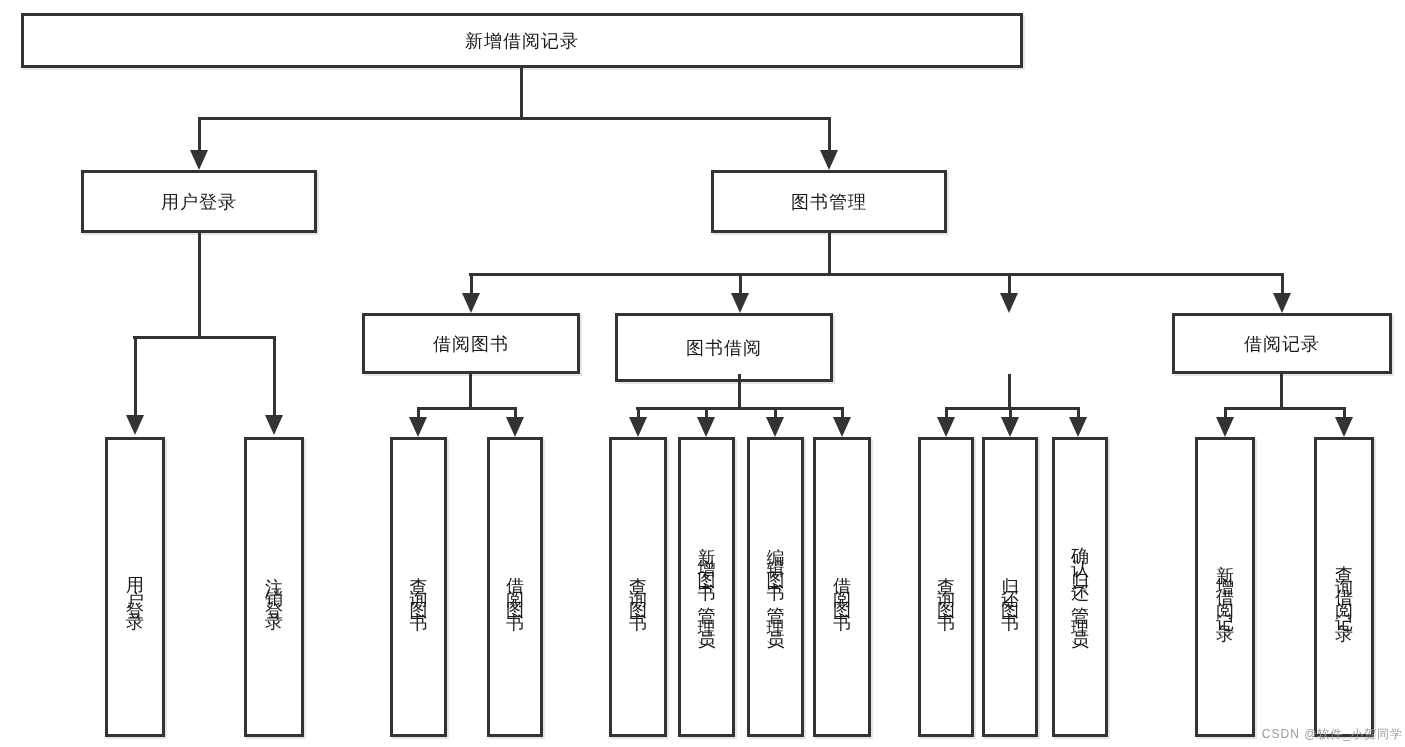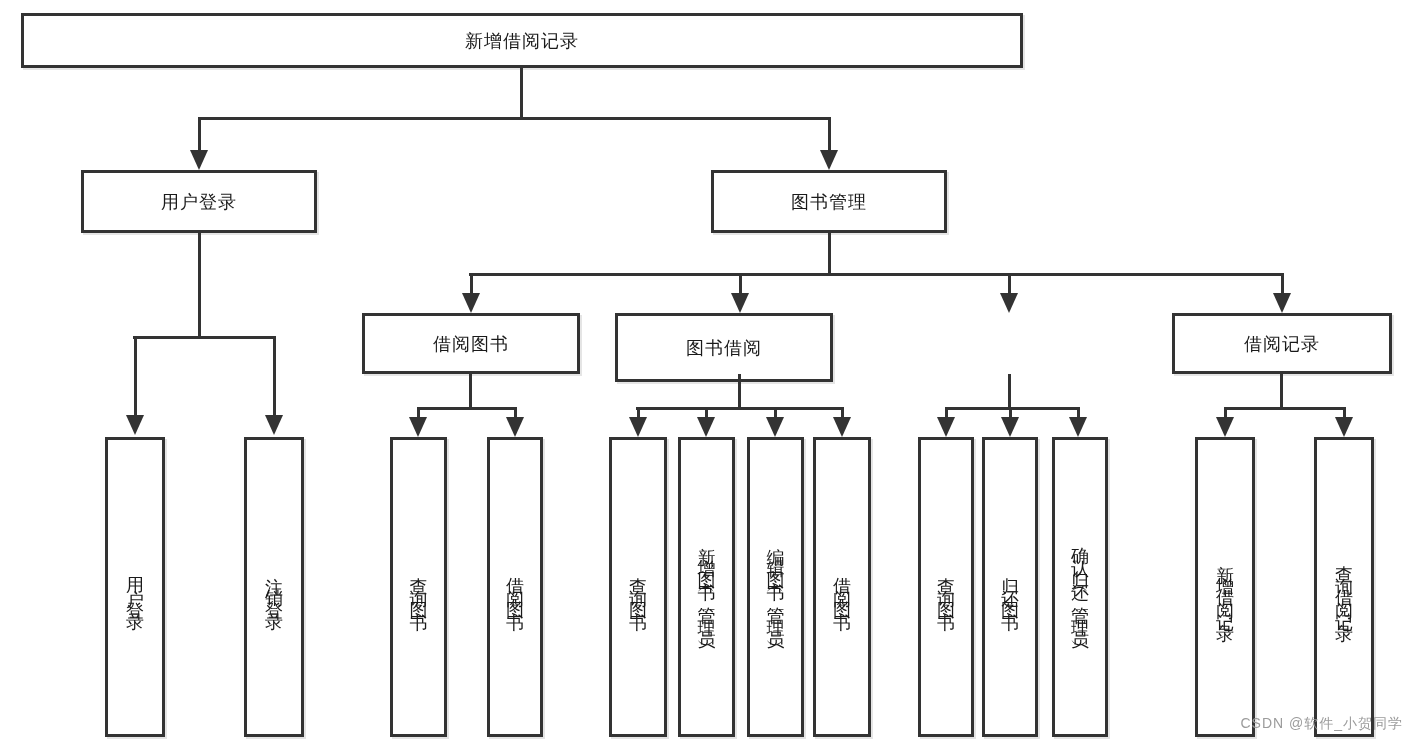--- a/index.html
+++ b/index.html
@@ -27,21 +27,21 @@
     font-size:18px; letter-spacing:12px; line-height:1;
   }
   .vline{position:absolute; width:3px; background:var(--line);}
   .hline{position:absolute; height:3px; background:var(--line);}
   .ah{
     position:absolute; width:0; height:0;
     border-left:9px solid transparent; border-right:9px solid transparent;
     border-top:20px solid var(--line);
   }
   .watermark{
-    position:absolute; right:2px; bottom:14px; font-size:14px;
+    position:absolute; right:2px; bottom:4px; font-size:12px;
     color:var(--watermark); letter-spacing:1px; z-index:5;
   }
 </style>
 </head>
 <body>
 
 <div class="canvas">
 
   <div class="box" style="left:21px;top:13px;width:1002px;height:55px">新增借阅记录</div>
 

